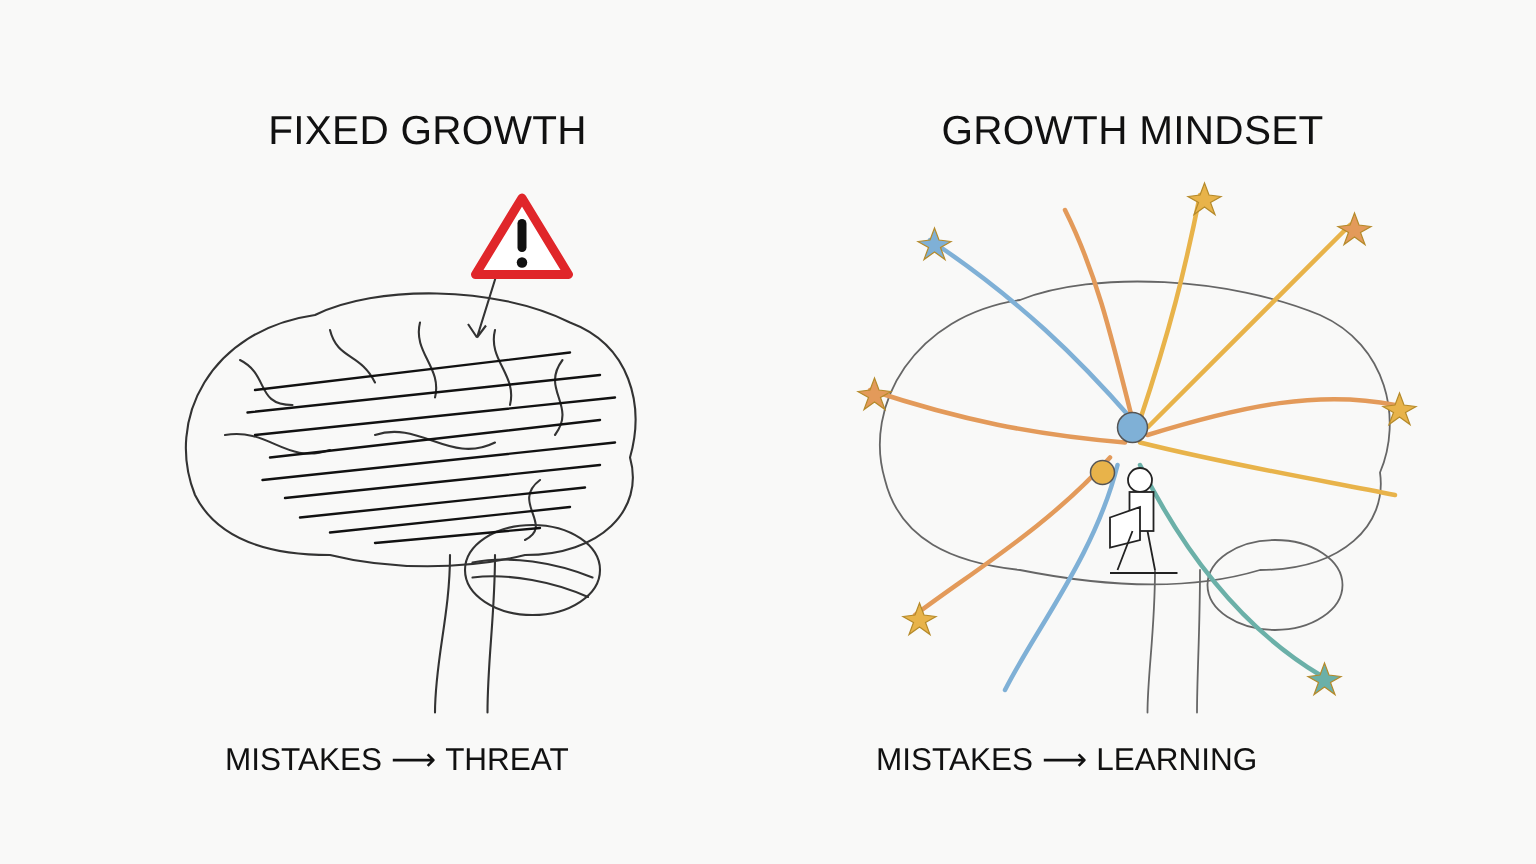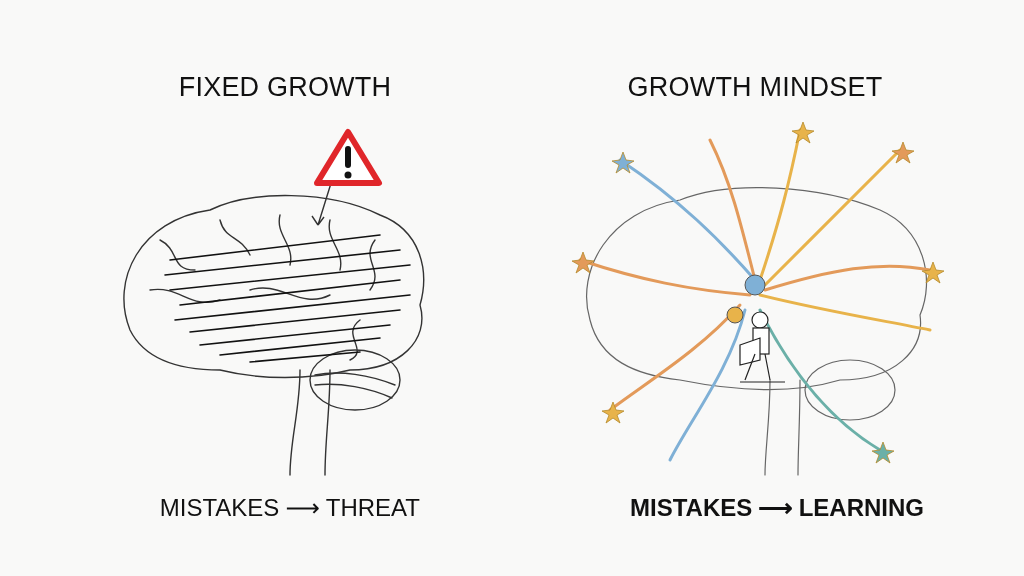--- a/index.html
+++ b/index.html
@@ -1,18 +1,18 @@
 <!DOCTYPE html>
 <html><head>
 <meta charset="utf-8">
 <style>
   html, body { margin:0; padding:0; }
   body { width:1024px; height:576px; background:#f9f9f8; position:relative; overflow:hidden; font-family:"Liberation Sans", sans-serif; color:#111; }
   .title { position:absolute; top:72px; font-size:27px; letter-spacing:0.2px; text-align:center; }
-  .caption { position:absolute; top:494px; font-size:24px; text-align:right; white-space:nowrap; }
+  .caption { position:absolute; top:494px; font-size:21px; text-align:left; white-space:nowrap; }
   .arrow { display:inline-block; margin:0 6px; }
   svg { position:absolute; }
 </style>
 </head>
 <body>
 
 <div class="title" style="left:150px;width:270px;">FIXED GROWTH</div>
 
 <svg width="360" height="360" style="left:100px;top:120px;" viewBox="0 0 360 360">
   <g fill="none" stroke="#333" stroke-width="1.4" stroke-linecap="round">
@@ -81,15 +81,15 @@
 
   <g fill="#fff" stroke="#222" stroke-width="1.2">
     <circle cx="200" cy="200" r="8"></circle>
     <rect x="193" y="208" width="16" height="26"></rect>
     <path d="M180 225 L200 218 L200 240 L180 245 Z"></path>
     <path d="M195 234 L185 260 M205 234 L210 260"></path>
     <path d="M180 262 L225 262"></path>
   </g>
 </svg>
 
-<div class="caption" style="left:624px;width:300px;font-weight:bold;">
+<div class="caption" style="left:584px;width:300px;">
   <span>MISTAKES</span><span class="arrow">⟶</span><span>LEARNING</span>
 </div>
 
 </body></html>

